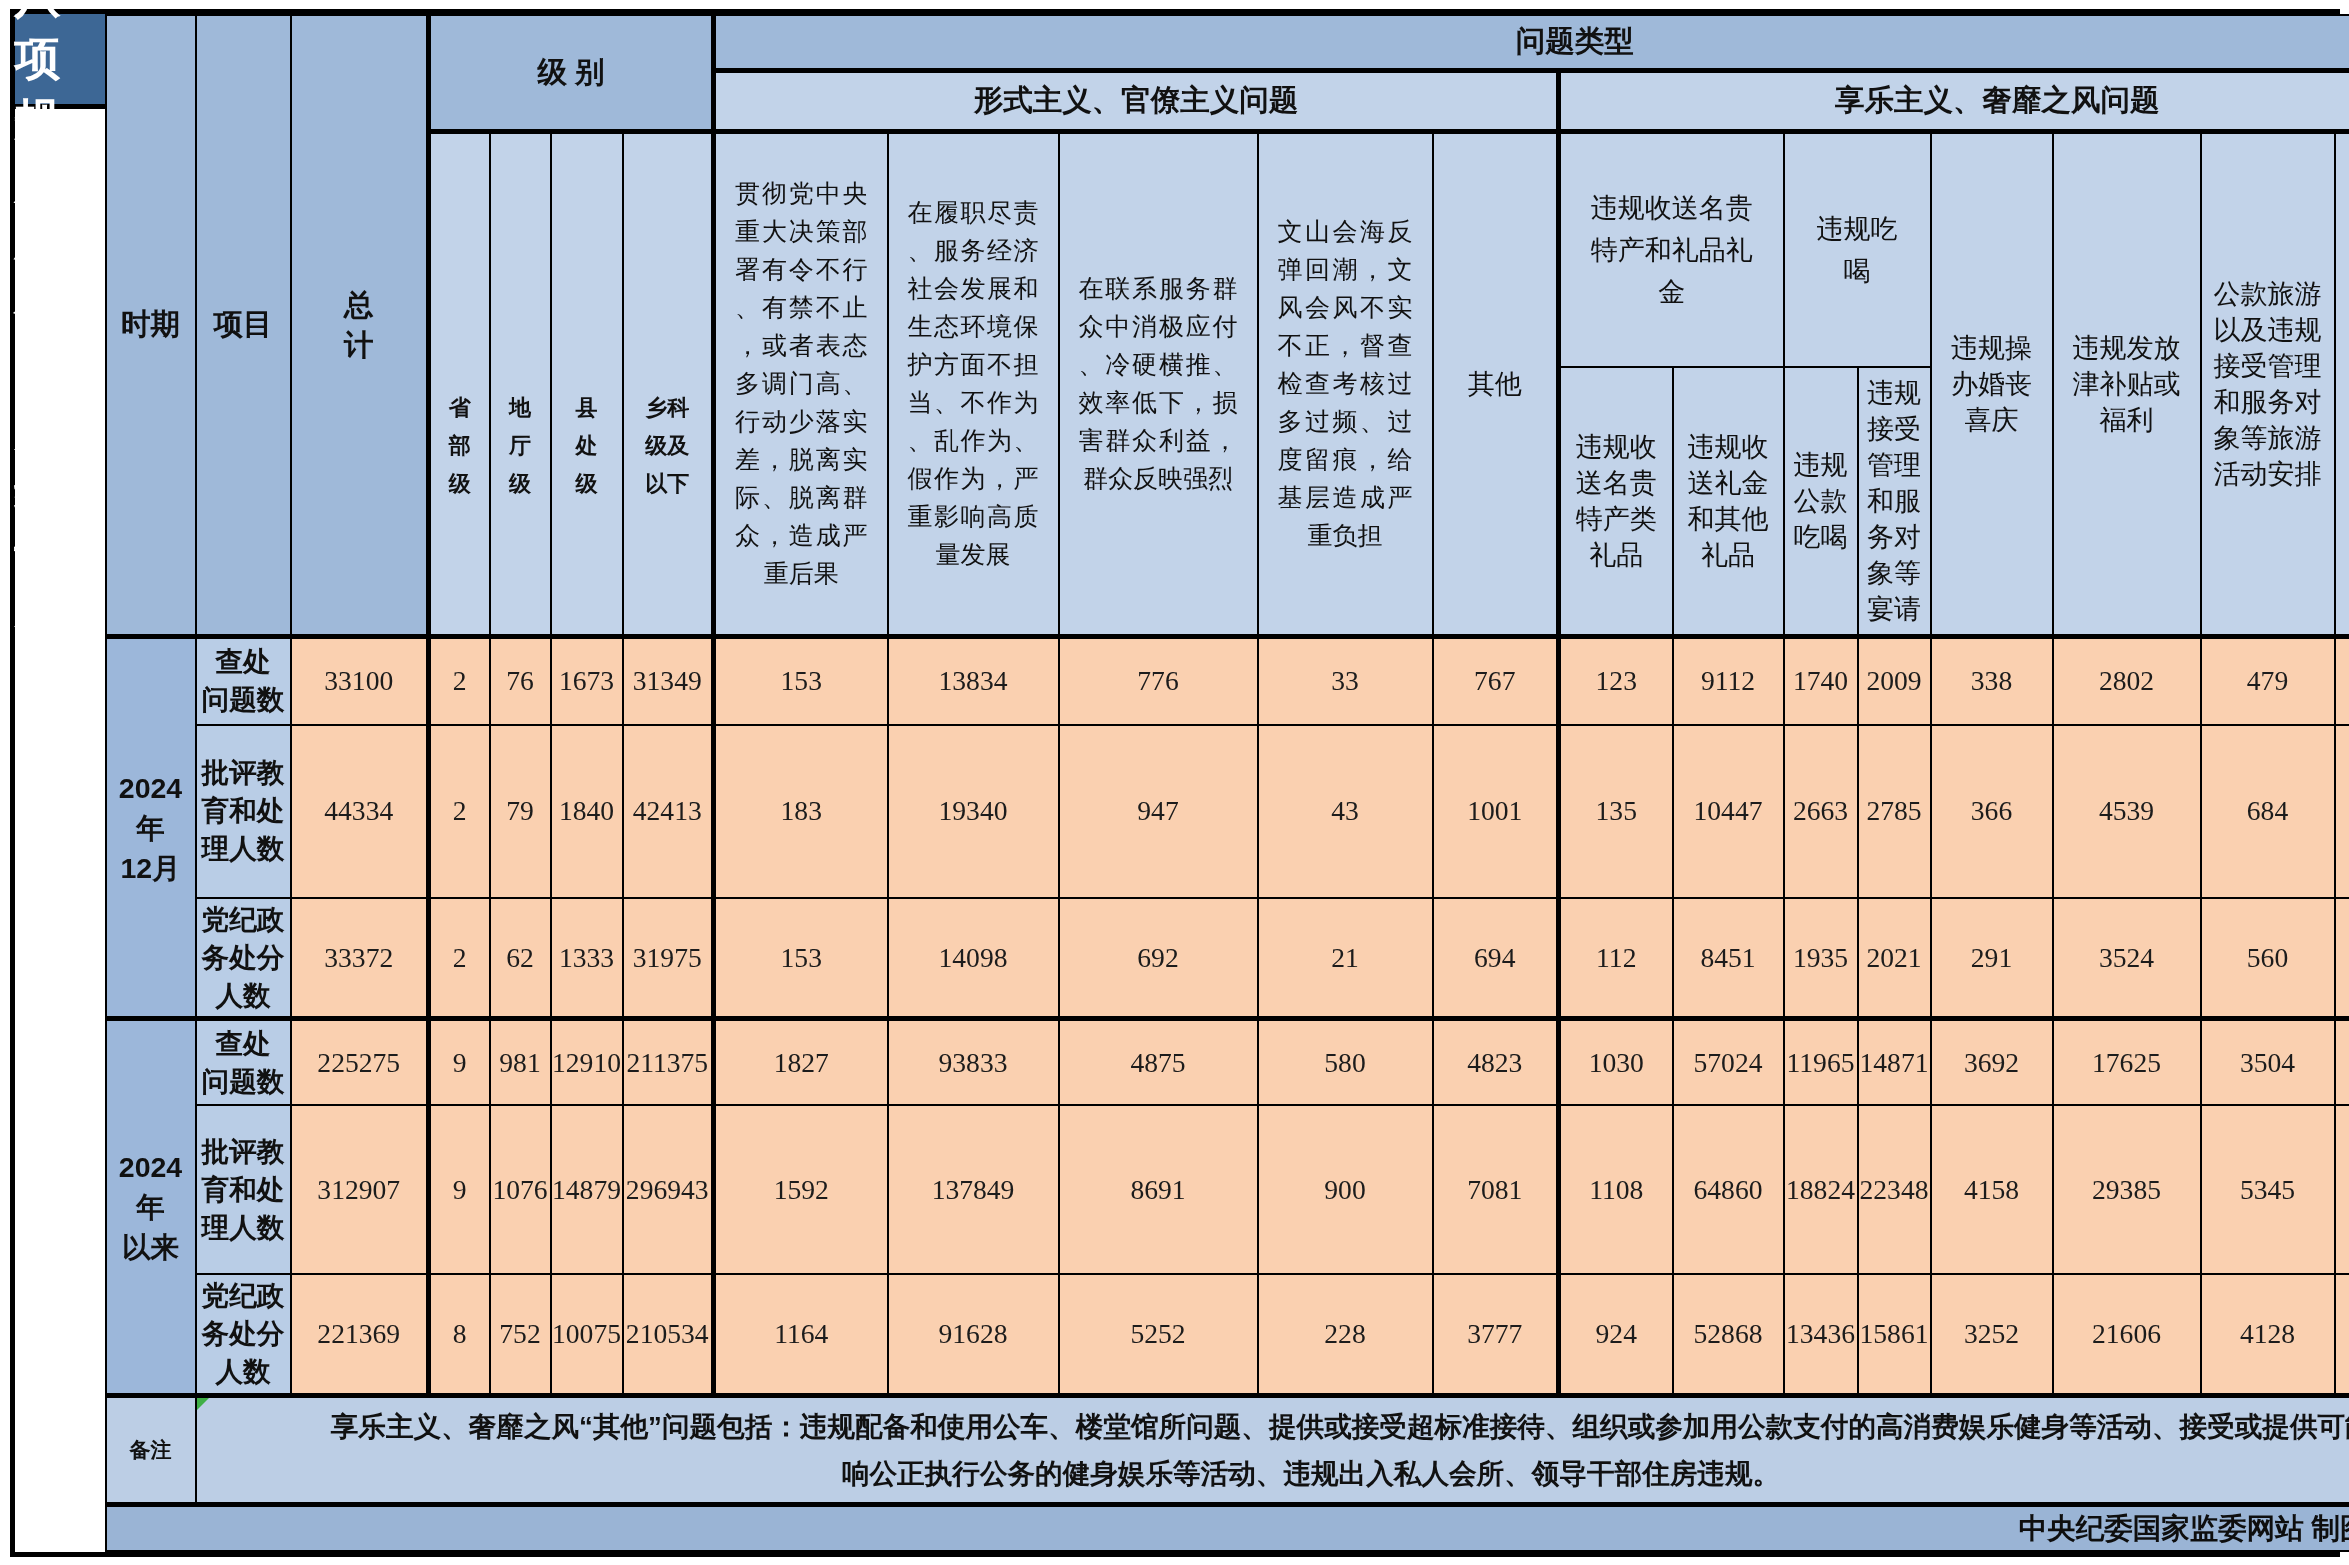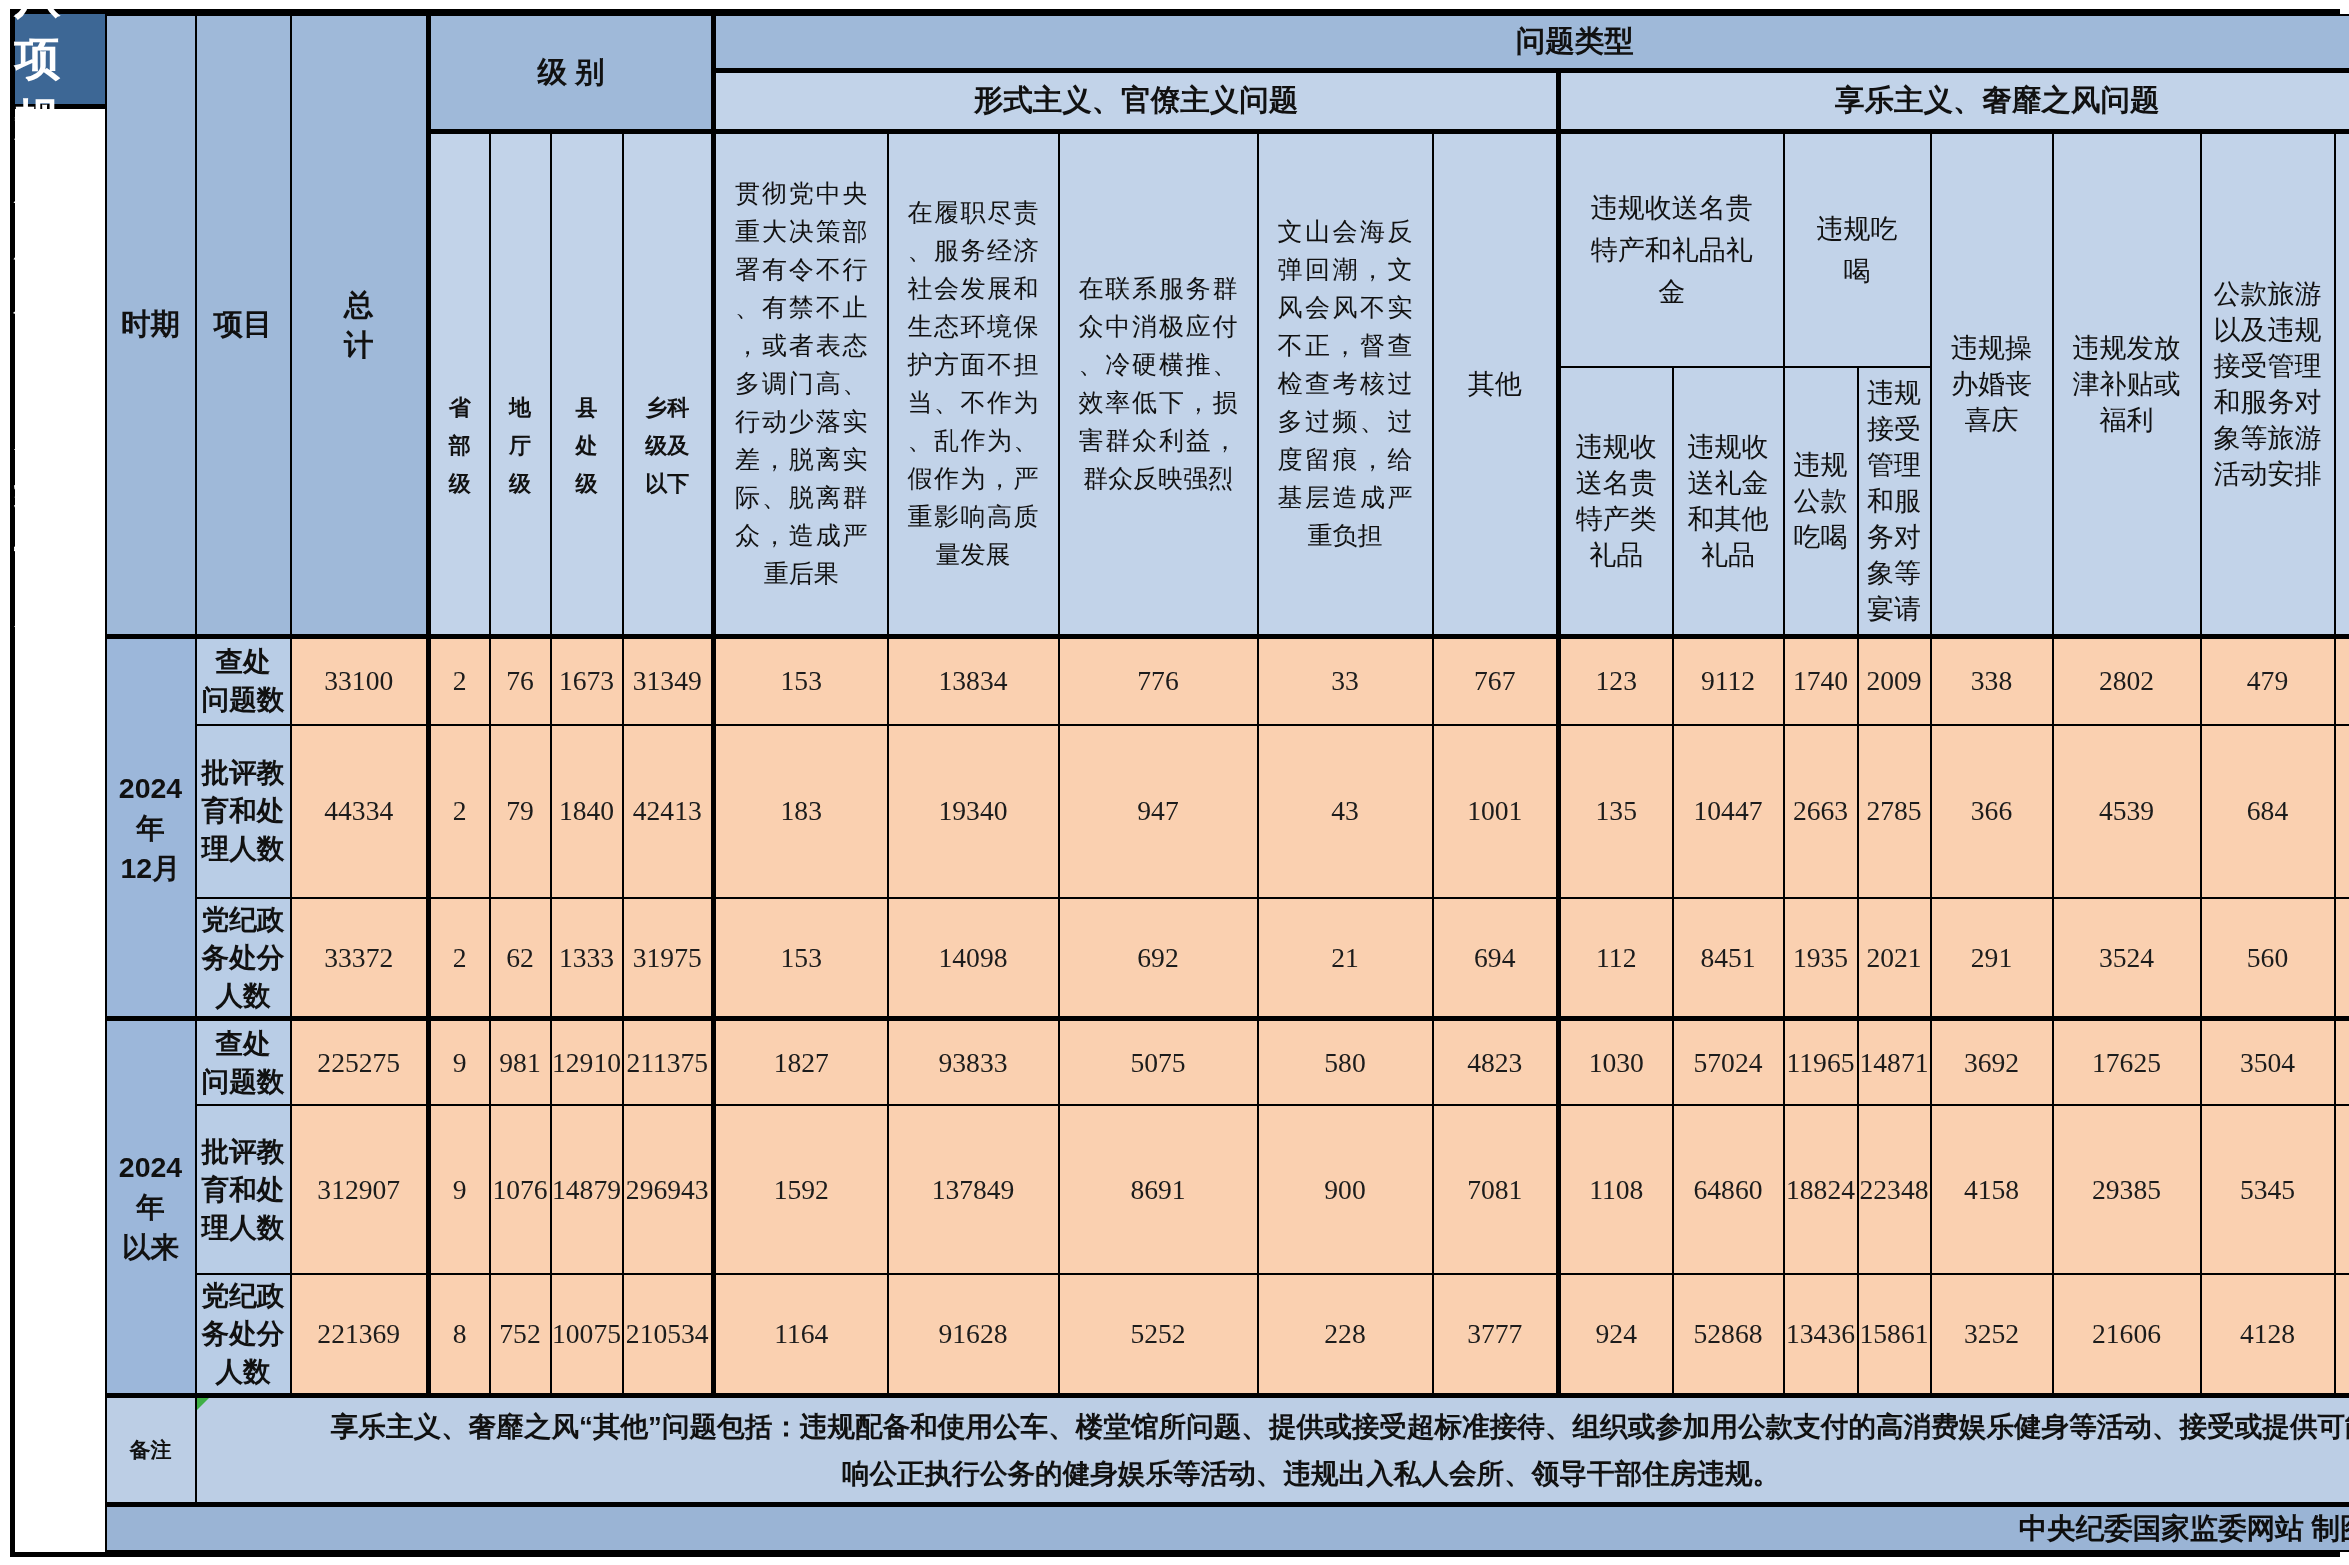--- a/index.html
+++ b/index.html
@@ -266,21 +266,21 @@
 以来</td>
       <td class="rlabel bT">查处
 问题数</td>
       <td class="num bR bT">225275</td>
       <td class="num bT">9</td>
       <td class="num bT">981</td>
       <td class="num bT">12910</td>
       <td class="num bR bT">211375</td>
       <td class="num bT">1827</td>
       <td class="num bT">93833</td>
-      <td class="num bT">5075</td>
+      <td class="num bT">4875</td>
       <td class="num bT">580</td>
       <td class="num bR bT">4823</td>
       <td class="num bT">1030</td>
       <td class="num bT">57024</td>
       <td class="num bT">11965</td>
       <td class="num bT">14871</td>
       <td class="num bT">3692</td>
       <td class="num bT">17625</td>
       <td class="num bT">3504</td>
       <td class="num bT">8346</td>

